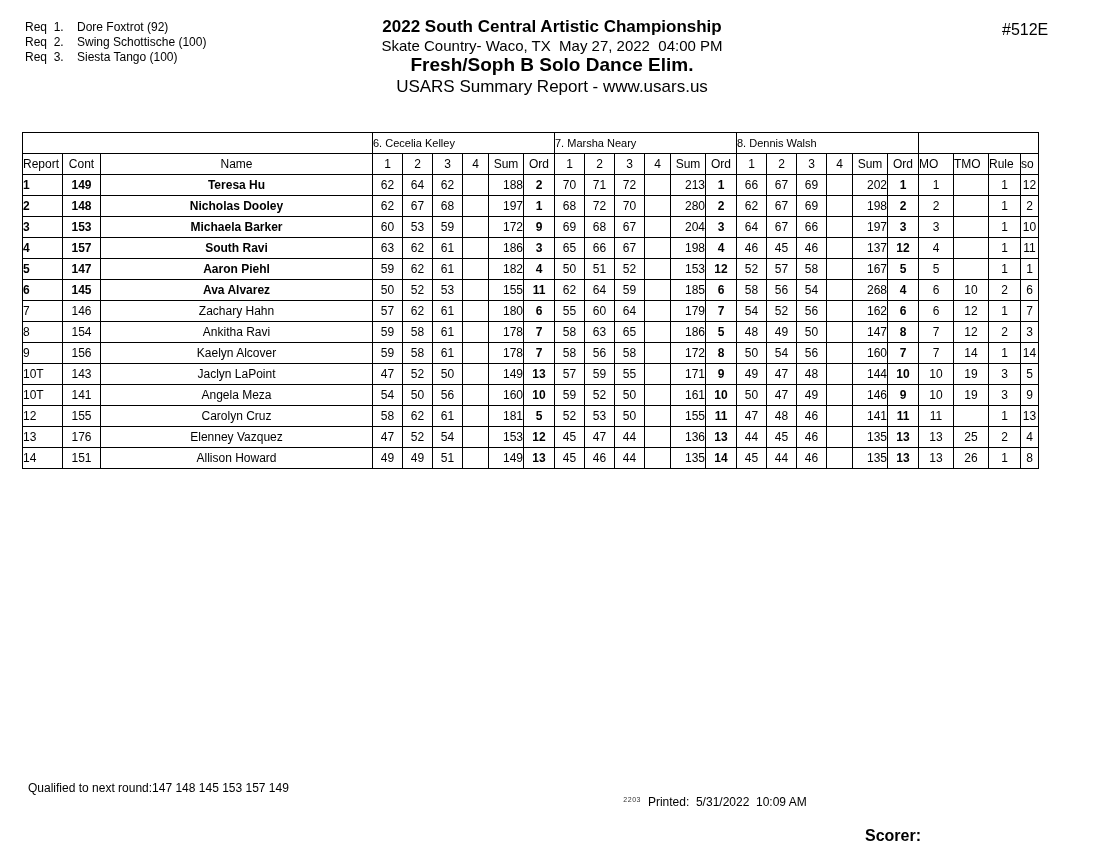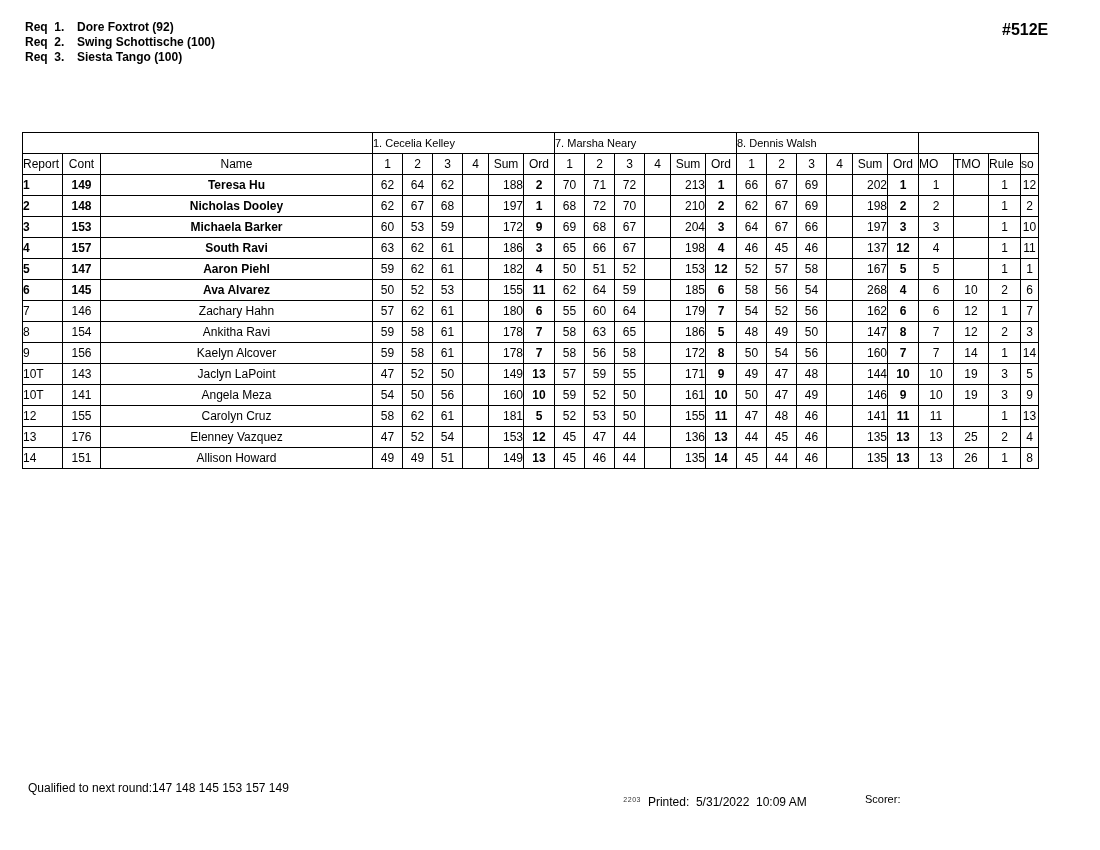--- a/index.html
+++ b/index.html
@@ -1,33 +1,33 @@
 <!DOCTYPE html>
 <html><head>
 <meta charset="utf-8">
 <style>
   html,body{margin:0;padding:0;background:#fff;}
   .page{position:relative;width:1100px;height:850px;background:#fff;
         font-family:"Liberation Sans",sans-serif;color:#000;overflow:hidden;}
 
   
-  .req-block{position:absolute;left:25px;top:20px;font-size:12px;font-weight:bold;}
+  .req-block{position:absolute;left:25px;top:20px;font-size:12px;}
   .req-line{display:flex;line-height:15px;}
   .req-label{white-space:pre;width:52px;}
   .req-text{white-space:pre;}
 
   
   .title-block{position:absolute;left:252px;top:17px;width:600px;text-align:center;}
   .title-block div{white-space:pre;}
   .t-title{font-size:17px;font-weight:bold;line-height:20px;}
   .t-venue{font-size:15px;line-height:17px;}
   .t-event{font-size:19px;font-weight:bold;line-height:22px;}
   .t-report{font-size:17px;line-height:20px;margin-top:1px;}
 
-  .event-number{position:absolute;left:1002px;top:21px;font-size:16px;font-weight:bold;}
+  .event-number{position:absolute;left:1002px;top:21px;font-size:16px;font-weight:normal;}
 
   
   #results-table{position:absolute;left:22px;top:132px;border-collapse:collapse;
                  table-layout:fixed;font-size:12px;}
   #results-table td{border:1px solid #000;height:20px;padding:0;line-height:1;
                     overflow:hidden;white-space:nowrap;vertical-align:middle;}
   .judge-row td{height:21px;}
   td.jname{font-size:11px;text-align:left;padding-left:4px;white-space:pre;}
   td.nb{border:none;}
   .header-row td{height:22px;border-bottom:2px solid #000;}
@@ -40,21 +40,21 @@
   td.ord{border-left:3px solid #000;border-right:3px solid #000;text-align:center;font-weight:bold;}
   .header-row td.ord{font-weight:normal;}
   tr.cut td{border-bottom:4px solid #000;}
   .bold-row td.pl,.bold-row td.cont,.bold-row td.nm{font-weight:bold;}
 
   
   .foot-qualified{position:absolute;left:28px;top:781px;font-size:12px;}
   .foot-qualified .vals{margin-left:0;}
   .foot-printed{position:absolute;left:610px;top:781px;font-size:12px;white-space:pre;}
   .version{font-size:7px;vertical-align:4px;color:#333;letter-spacing:.5px;margin-right:7px;}
-  .foot-scorer{position:absolute;left:865px;top:793px;font-size:11px;}
+  .foot-scorer{position:absolute;left:865px;top:827px;font-size:16px;font-weight:bold;}
 </style>
 </head>
 <body>
 
 <div class="page">
 
   <div class="req-block">
     <div class="req-line">
       <span class="req-label">Req  1.</span>
       <span class="req-text">Dore Foxtrot (92)</span>
@@ -62,20 +62,26 @@
     <div class="req-line">
       <span class="req-label">Req  2.</span>
       <span class="req-text">Swing Schottische (100)</span>
     </div>
     <div class="req-line">
       <span class="req-label">Req  3.</span>
       <span class="req-text">Siesta Tango (100)</span>
     </div>
   </div>
 
+  <div class="title-block">
+    <div class="t-title">2022 South Central Artistic Championship</div>
+    <div class="t-venue">Skate Country- Waco, TX  May 27, 2022  04:00 PM</div>
+    <div class="t-event">Fresh/Soph B Solo Dance Elim.</div>
+    <div class="t-report">USARS Summary Report - www.usars.us</div>
+  </div>
 
   <div class="event-number">#512E</div>
 
   <table id="results-table">
       <colgroup>
         <col style="width: 40px;">
         <col style="width: 38px;">
         <col style="width: 272px;">
         <col style="width: 30px;">
         <col style="width: 30px;">
@@ -96,21 +102,21 @@
         <col style="width: 35px;">
         <col style="width: 31px;">
         <col style="width: 35px;">
         <col style="width: 35px;">
         <col style="width: 32px;">
         <col style="width: 18px;">
       </colgroup>
       <tbody>
         <tr class="judge-row">
           <td class="nb" colspan="3"></td>
-          <td class="jname" colspan="6">1.  Cecelia Kelley</td>
+          <td class="jname" colspan="6">6.  Cecelia Kelley</td>
           <td class="jname" colspan="6">7.  Marsha Neary</td>
           <td class="jname" colspan="6">8.  Dennis Walsh</td>
           <td class="nb" colspan="4"></td>
         </tr>
         <tr class="header-row">
           <td class="pl">Report</td>
           <td class="ct">Cont</td>
           <td class="nm">Name</td>
           <td class="hc">1</td>
           <td class="hc">2</td>
@@ -169,21 +175,21 @@
           <td class="sc">62</td>
           <td class="sc">67</td>
           <td class="sc">68</td>
           <td class="sc"></td>
           <td class="sum">197</td>
           <td class="ord">1</td>
           <td class="sc">68</td>
           <td class="sc">72</td>
           <td class="sc">70</td>
           <td class="sc"></td>
-          <td class="sum">210</td>
+          <td class="sum">280</td>
           <td class="ord">2</td>
           <td class="sc">62</td>
           <td class="sc">67</td>
           <td class="sc">69</td>
           <td class="sc"></td>
           <td class="sum">198</td>
           <td class="ord">2</td>
           <td class="ct">2</td>
           <td class="ct"></td>
           <td class="ct">1</td>

